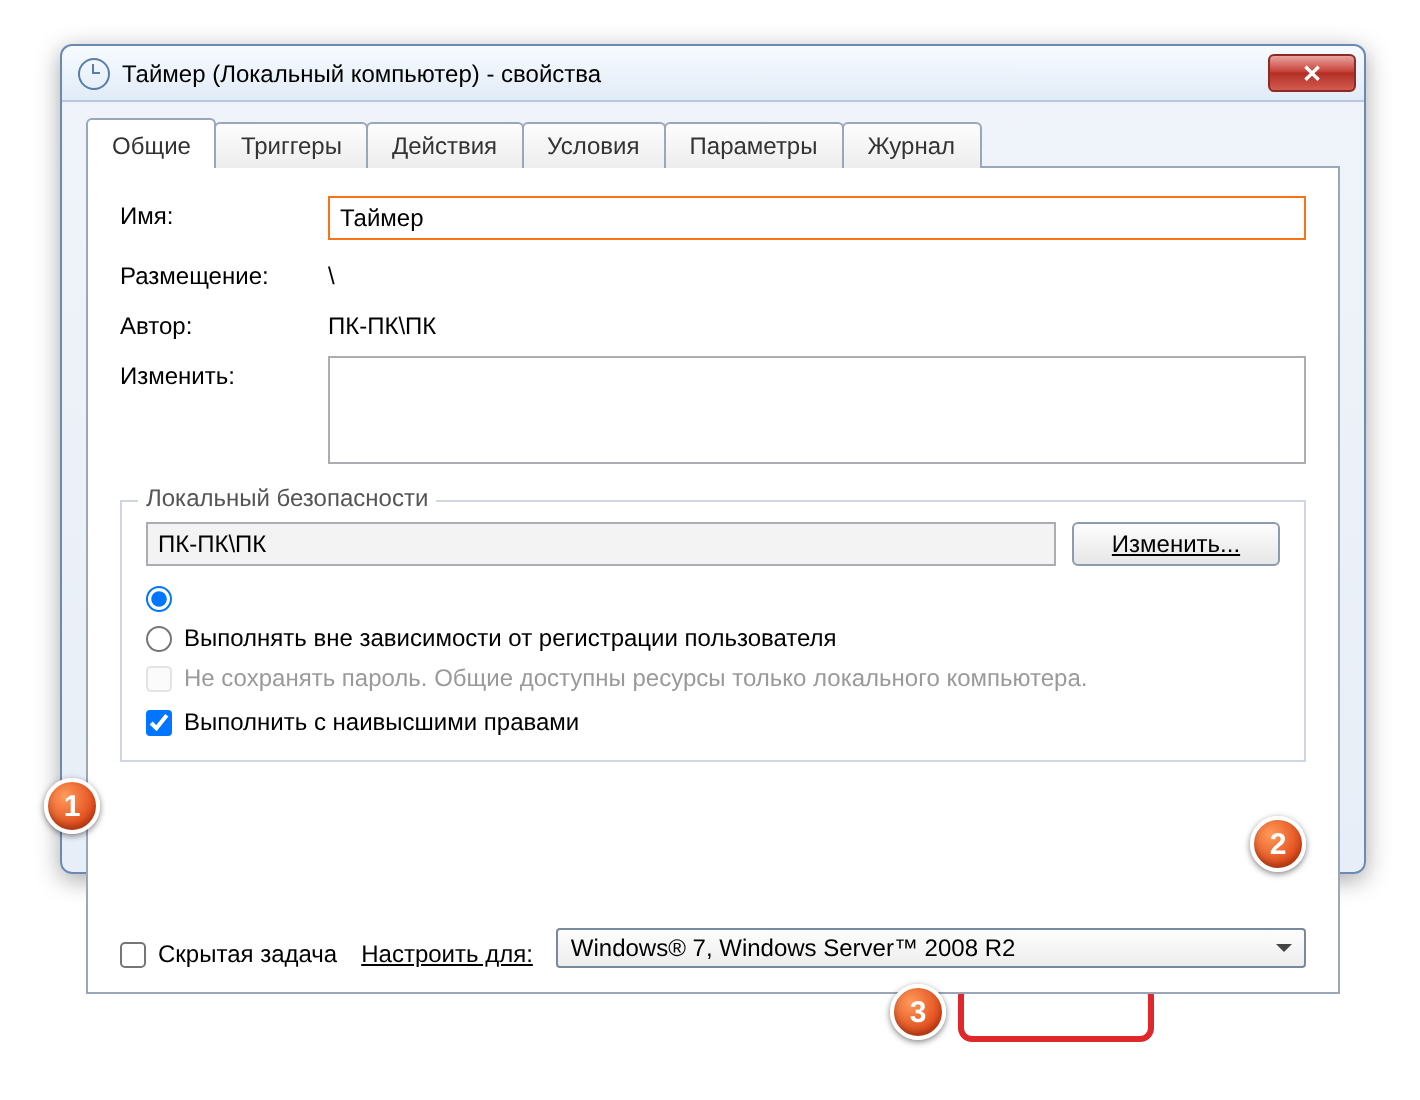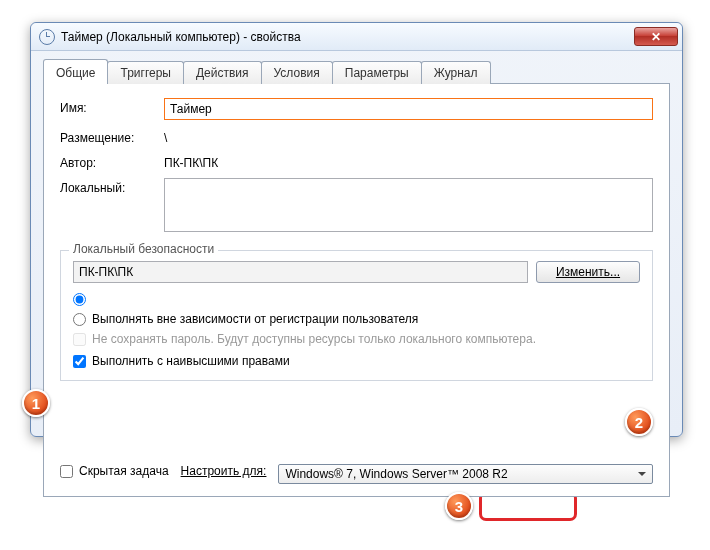--- a/index.html
+++ b/index.html
@@ -192,21 +192,21 @@
   display: flex;
   align-items: center;
   justify-content: center;
   z-index: 20;
 }
 
 .bottom-row {
   position: absolute;
   bottom: 12px; left: 16px; right: 16px;
   display: flex;
-  align-items: flex-start;
+  align-items: flex-end;
   gap: 12px;
 }
 .bottom-row .check-row { margin-bottom: 0; }
 .combo {
   flex: 1;
   border: 1px solid #7a8a9e;
   background: linear-gradient(#fdfdfd, #ededed);
   padding: 2px 20px 2px 6px;
   position: relative;
   border-radius: 2px;
@@ -258,40 +258,40 @@
       </div>
       <div class="row">
         <div class="row-label">Размещение:</div>
         <div class="static-text">\</div>
       </div>
       <div class="row">
         <div class="row-label">Автор:</div>
         <div class="static-text">ПК-ПК\ПК</div>
       </div>
       <div class="row">
-        <div class="row-label">Локальный:</div>
+        <div class="row-label">Изменить:</div>
         <textarea class="desc-input" style=""></textarea>
       </div>
 
       <div class="groupbox">
         <div class="groupbox-title">Локальный безопасности</div>
         <div class="user-row">
           <div class="user-field">ПК-ПК\ПК</div>
           <button class="btn"><u>Изменить...</u></button>
         </div>
         <div class="radio-row">
           <input type="radio" name="runmode" checked="" style="">
         </div>
         <div class="radio-row">
           <input type="radio" name="runmode" style="">
           <label><span>Выполнять вне зависимости от регистрации пользователя</span></label>
         </div>
         <div class="check-row disabled">
           <input type="checkbox" disabled="" style="">
-          <label>Не сохранять пароль. Будут доступны ресурсы только локального компьютера.</label>
+          <label>Не сохранять пароль. Общие доступны ресурсы только локального компьютера.</label>
         </div>
         <div class="check-row" style="margin-top:8px;">
           <input type="checkbox" checked="" style="">
           <label>Выполнить с наивысшими правами</label>
         </div>
       </div>
 
       <div class="bottom-row">
         <div class="check-row">
           <input type="checkbox" style="">

